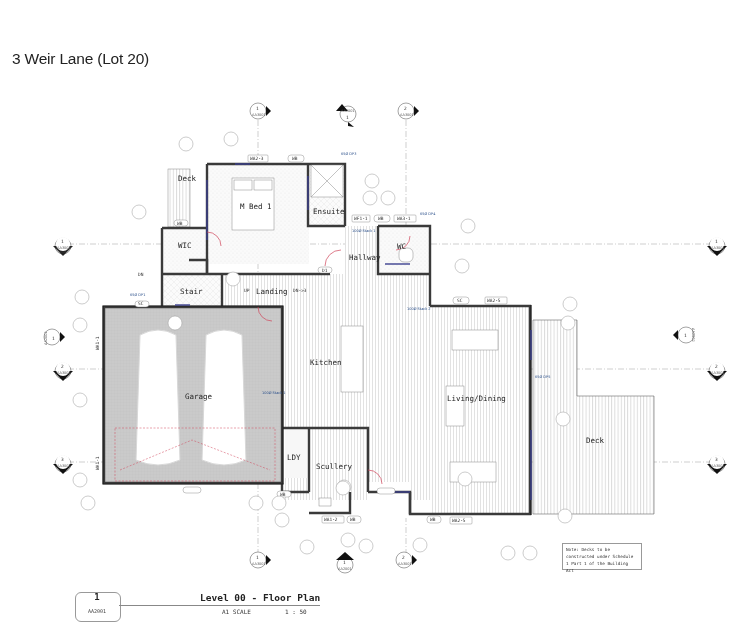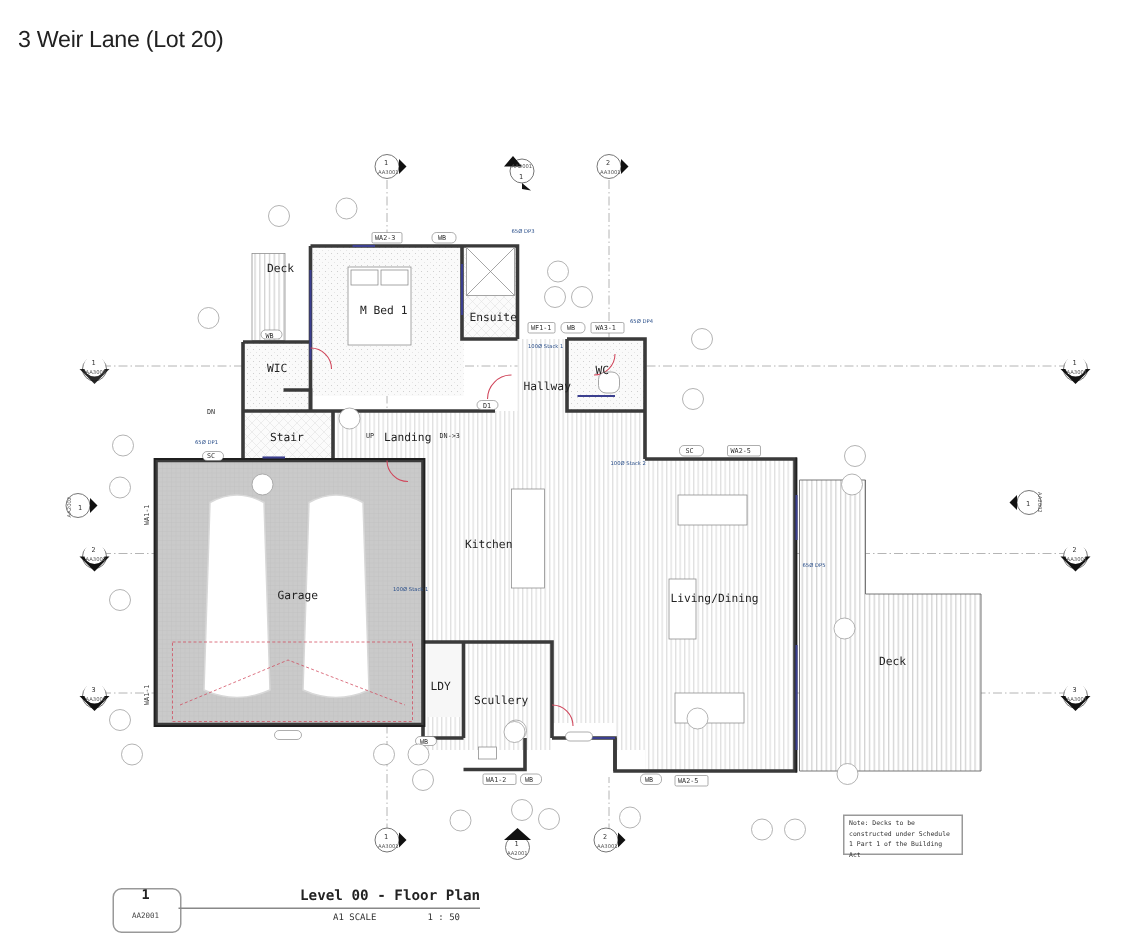--- a/index.html
+++ b/index.html
@@ -1,18 +1,18 @@
 <!DOCTYPE html>
 <html><head>
 <meta charset="utf-8">
 <style>
   html, body { margin: 0; padding: 0; background: #ffffff; }
   body { width: 749px; height: 633px; position: relative; overflow: hidden; font-family: "DejaVu Sans", sans-serif; }
   .header { position: absolute; left: 12px; top: 17px; color: #222; font-family: "Liberation Sans", sans-serif; font-size: 15.5px; line-height: 19px; letter-spacing: -0.2px; }
-  .header div { white-space: nowrap; }
+  .header div { white-space: nowrap; margin-top: 32px; }
   svg#plan { position: absolute; left: 0; top: 0; }
   .room-label { font-family: "DejaVu Sans Mono", monospace; font-size: 7.5px; fill: #222; }
   .tag { font-family: "DejaVu Sans Mono", monospace; font-size: 4.5px; fill: #333; }
   .tiny { font-family: "DejaVu Sans", sans-serif; font-size: 3.5px; fill: #555; }
   .blue { fill: #2a4f8a; }
   .title-block { position: absolute; left: 75px; top: 590px; width: 235px; height: 32px; }
   .tb-badge { position: absolute; left: 0; top: 2px; width: 44px; height: 28px; border: 1px solid #999; border-radius: 6px; background: #fff; }
   .tb-num { position: absolute; left: 0; top: 2px; width: 44px; text-align: center; font-family: "DejaVu Sans Mono", monospace; font-size: 9px; font-weight: bold; color: #222; }
   .tb-ref { position: absolute; left: 0; top: 18px; width: 44px; text-align: center; font-family: "DejaVu Sans Mono", monospace; font-size: 5px; color: #444; }
   .tb-line { position: absolute; left: 44px; top: 15px; width: 201px; height: 0; border-top: 1px solid #888; }

